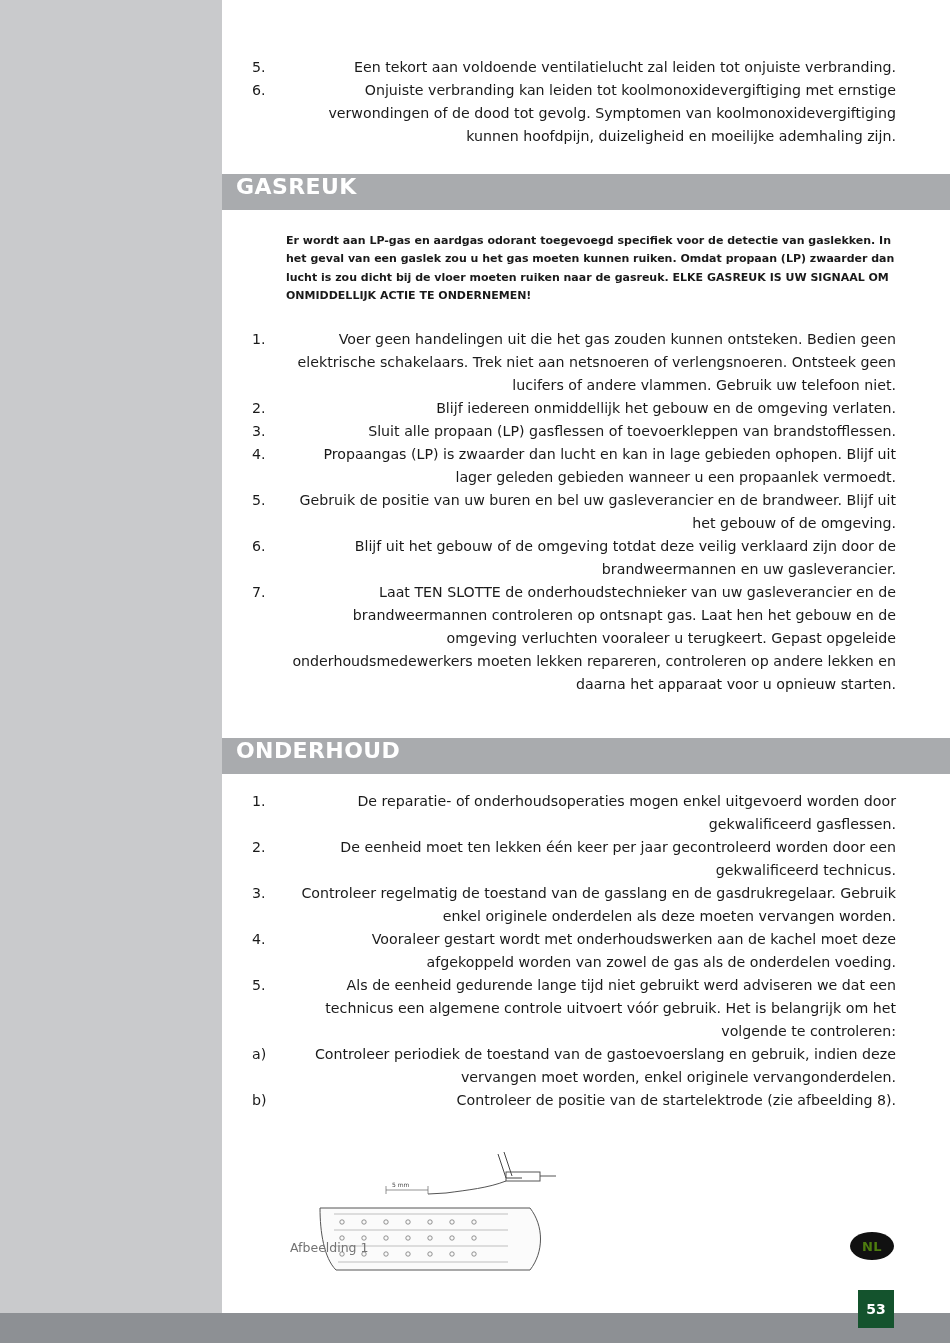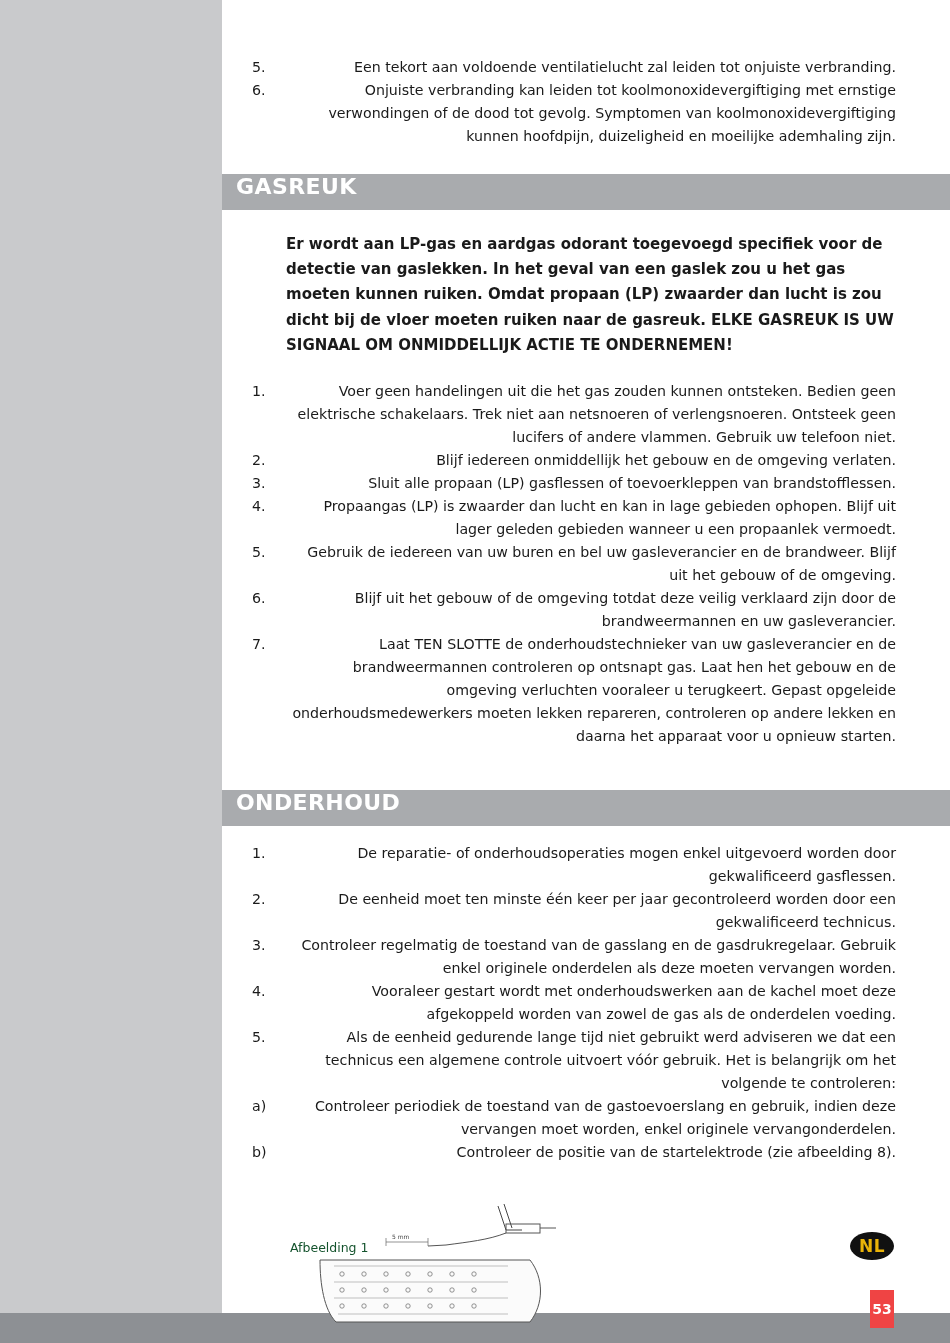--- a/index.html
+++ b/index.html
@@ -78,21 +78,21 @@
     width: 738px;
   }
   .section-bar .title {
     color: #ffffff;
     font-size: 22px;
     font-weight: bold;
     letter-spacing: 0.4px;
   }
 
   .bold-para {
-    font-size: 15px;
+    font-size: 11px;
     line-height: 1.68;
     font-weight: bold;
     margin-top: 22px;
     margin-left: 38px;
     width: 610px;
   }
 
   .list-block { margin-top: 22px; margin-left: 0; }
   .list-block .li { margin-bottom: 0; }
 
@@ -101,45 +101,45 @@
     margin-top: 36px;
     margin-left: 60px;
     width: 300px;
     height: 150px;
   }
   .fig-caption {
     position: absolute;
     left: 68px;
     top: 1240px;
     font-size: 12.5px;
-    color: #14532d;
+    color: #737373;
   }
   .nl-badge {
     position: absolute;
     right: 56px;
     top: 1232px;
     width: 44px;
     height: 28px;
     border-radius: 50%;
     background: #111111;
-    color: #eab308;
-    font-size: 17px;
+    color: #4d7c0f;
+    font-size: 13px;
     font-weight: bold;
     display: flex;
     align-items: center;
     justify-content: center;
     letter-spacing: 0.5px;
   }
   .page-number {
     position: absolute;
     right: 56px;
     top: 1290px;
-    width: 24px;
+    width: 36px;
     height: 38px;
-    background: #ef4444;
+    background: #14532d;
     color: #ffffff;
     font-size: 14px;
     font-weight: bold;
     display: flex;
     align-items: center;
     justify-content: center;
   }
   svg { display: block; }
 </style>
 </head>
@@ -182,21 +182,21 @@
         <div class="li">
           <span class="marker">3.</span>
           <span class="txt">Sluit alle propaan (LP) gasflessen of toevoerkleppen van brandstofflessen.</span>
         </div>
         <div class="li">
           <span class="marker">4.</span>
           <span class="txt">Propaangas (LP) is zwaarder dan lucht en kan in lage gebieden ophopen. Blijf uit lager geleden gebieden wanneer u een propaanlek vermoedt.</span>
         </div>
         <div class="li">
           <span class="marker">5.</span>
-          <span class="txt">Gebruik de iedereen van uw buren en bel uw gasleverancier en de brandweer. Blijf uit het gebouw of de omgeving.</span>
+          <span class="txt">Gebruik de positie van uw buren en bel uw gasleverancier en de brandweer. Blijf uit het gebouw of de omgeving.</span>
         </div>
         <div class="li">
           <span class="marker">6.</span>
           <span class="txt">Blijf uit het gebouw of de omgeving totdat deze veilig verklaard zijn door de brandweermannen en uw gasleverancier.</span>
         </div>
         <div class="li">
           <span class="marker">7.</span>
           <span class="txt">Laat TEN SLOTTE de onderhoudstechnieker van uw gasleverancier en de brandweermannen controleren op ontsnapt gas. Laat hen het gebouw en de omgeving verluchten vooraleer u terugkeert. Gepast opgeleide onderhoudsmedewerkers moeten lekken repareren, controleren op andere lekken en daarna het apparaat voor u opnieuw starten.</span>
         </div>
       </div>
@@ -205,21 +205,21 @@
         <span class="title">ONDERHOUD</span>
       </div>
 
       <div class="list-block" style="margin-top:16px;">
         <div class="li">
           <span class="marker">1.</span>
           <span class="txt">De reparatie- of onderhoudsoperaties mogen enkel uitgevoerd worden door gekwalificeerd gasflessen.</span>
         </div>
         <div class="li">
           <span class="marker">2.</span>
-          <span class="txt">De eenheid moet ten minste één keer per jaar gecontroleerd worden door een gekwalificeerd technicus.</span>
+          <span class="txt">De eenheid moet ten lekken één keer per jaar gecontroleerd worden door een gekwalificeerd technicus.</span>
         </div>
         <div class="li">
           <span class="marker">3.</span>
           <span class="txt">Controleer regelmatig de toestand van de gasslang en de gasdrukregelaar. Gebruik enkel originele onderdelen als deze moeten vervangen worden.</span>
         </div>
         <div class="li">
           <span class="marker">4.</span>
           <span class="txt">Vooraleer gestart wordt met onderhoudswerken aan de kachel moet deze afgekoppeld worden van zowel de gas als de onderdelen voeding.</span>
         </div>
         <div class="li">

